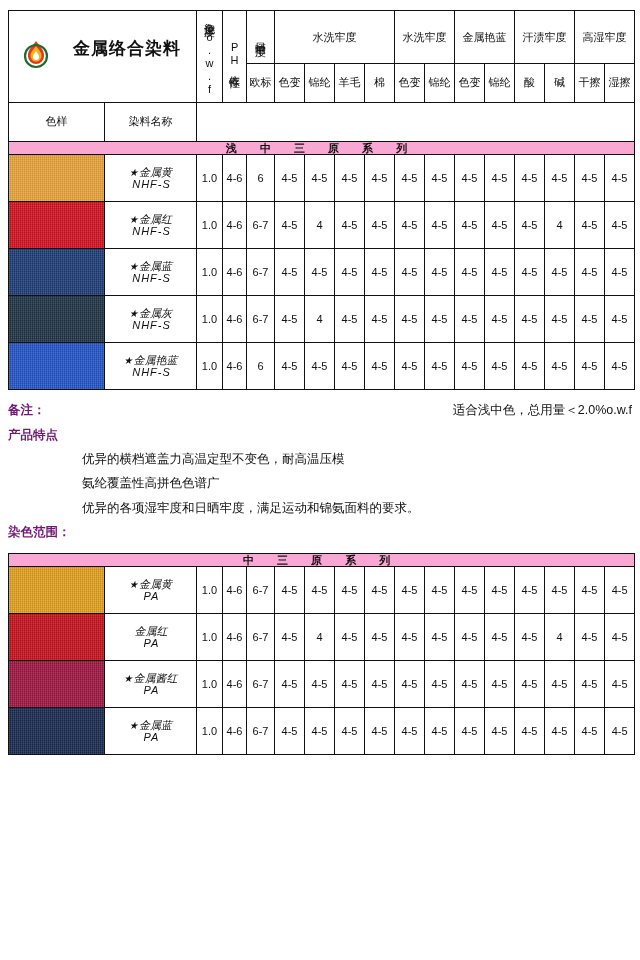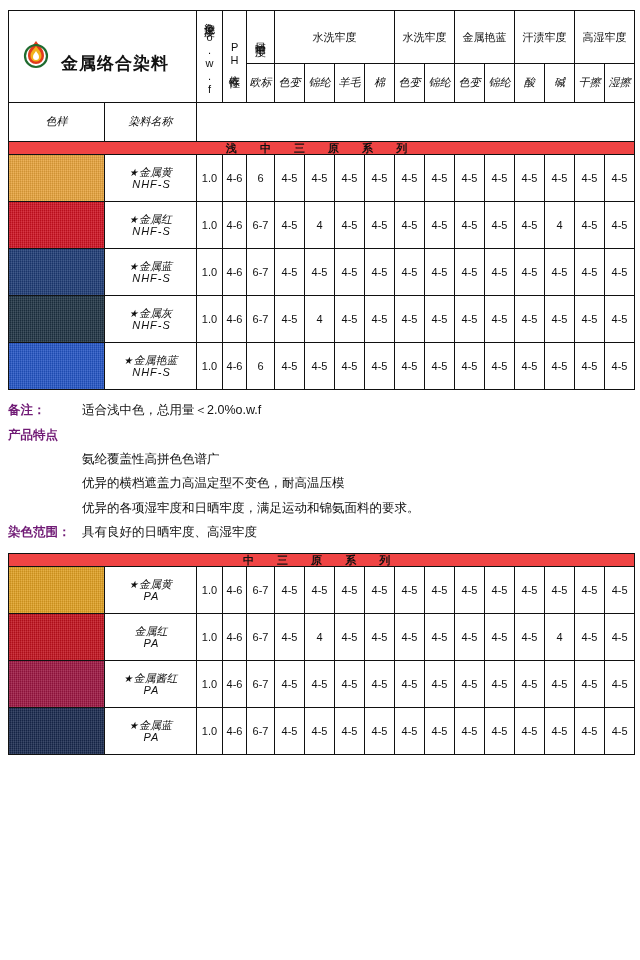--- a/index.html
+++ b/index.html
@@ -37,23 +37,23 @@
     line-height: 1.15;
   }
 
   
   .logo-cell {
     background: #fff;
     padding: 0;
   }
   .logo-wrap {
     display: flex;
-    align-items: flex-end;
+    align-items: flex-start;
     justify-content: flex-start;
-    gap: 8px;
+    gap: 20px;
     padding: 6px 4px 6px 10px;
   }
   .flame {
     position: relative;
     width: 34px;
     height: 34px;
     flex: 0 0 34px;
   }
   .brand-title {
     font-size: 17px;
@@ -74,30 +74,29 @@
   }
   .group-head {
     font-size: 12px;
     font-weight: normal;
     padding: 4px 2px;
   }
   .sub-head {
     font-size: 11px;
     padding: 6px 1px;
     height: 38px;
-    font-style: italic;
   }
   .sub-head .two {
     display: block;
     line-height: 1.15;
   }
 
   
   .banner {
-    background: #ef4444;
+    background: #f9a8d4;
     font-size: 17px;
     font-weight: bold;
     letter-spacing: 10px;
     padding: 10px 0;
     color: #111;
   }
 
   
   .swatch {
     height: 46px;
@@ -148,20 +147,21 @@
   }
   .notes .label {
     color: #701a75;
     font-weight: bold;
     white-space: nowrap;
     width: 74px;
     flex: 0 0 74px;
   }
   .notes .text {
     flex: 1 1 auto;
+    text-align: right;
   }
   .notes .indent {
     padding-left: 74px;
   }
   .spacer-8 { height: 8px; }
 </style>
 </head>
 <body>
 
 <div class="page">
@@ -405,26 +405,25 @@
     </table>
 
   <div class="notes">
     <div class="row">
       <span class="label">备注：</span>
       <span class="text">适合浅中色，总用量＜2.0%o.w.f</span>
     </div>
     <div class="row">
       <span class="label">产品特点</span>
     </div>
+    <div class="indent">优异的横档遮盖力高温定型不变色，耐高温压模</div>
     <div class="indent">氨纶覆盖性高拼色色谱广</div>
-    <div class="indent">优异的横档遮盖力高温定型不变色，耐高温压模</div>
     <div class="indent">优异的各项湿牢度和日晒牢度，满足运动和锦氨面料的要求。</div>
     <div class="row">
       <span class="label">染色范围：</span>
-      <span class="text">具有良好的日晒牢度、高湿牢度</span>
     </div>
   </div>
 
   <div class="spacer-8"></div>
 
   <table class="main">
     <colgroup>
       <col style="width:96px">
       <col style="width:92px">
       <col style="width:26px">

